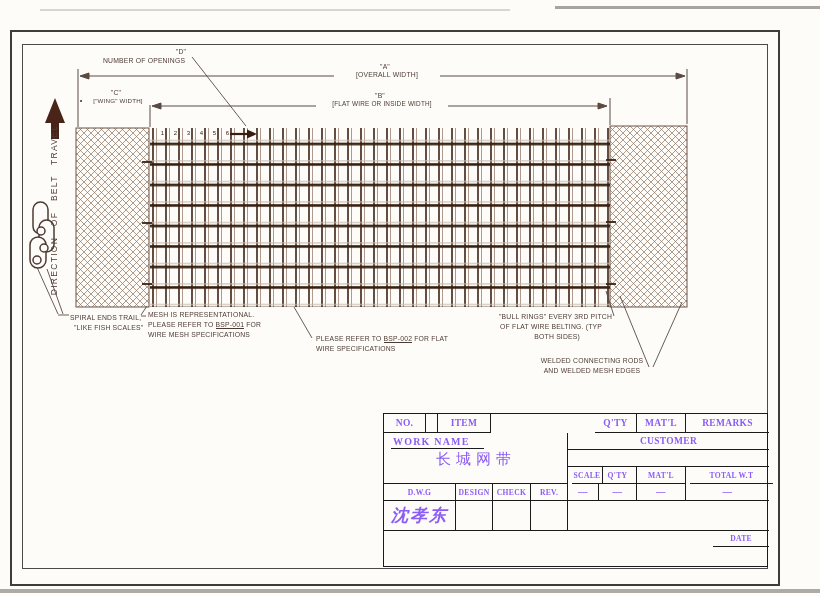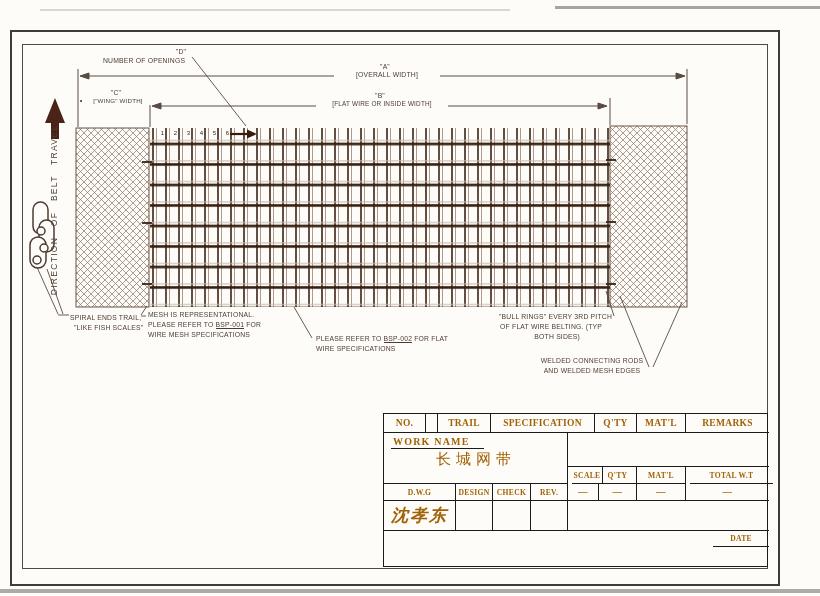--- a/index.html
+++ b/index.html
@@ -17,21 +17,21 @@
   .rt{text-align:right;}
   .u{border-bottom:1px solid #4d3a32;}
   #direction-label{position:absolute;left:49px;top:296px;width:172px;font-size:8.5px;
        color:#4d3a32;letter-spacing:1.3px;word-spacing:7px;transform:rotate(-90deg);
        transform-origin:0 0;text-align:center;}
   #opening-numbers{position:absolute;left:156px;top:130px;width:90px;font-size:6px;color:#3a2113;}
   #opening-numbers span{display:inline-block;width:13px;text-align:center;}
   
   #titleblock{position:absolute;left:383px;top:413px;width:385px;height:154px;
       border:1.5px solid #1b1b1b;box-sizing:border-box;font-family:"Liberation Serif",serif;
-      color:#a16207;}
+      color:#8b5cf6;}
   .cell{position:absolute;box-sizing:border-box;display:flex;align-items:center;
       justify-content:center;font-weight:bold;font-size:9.5px;letter-spacing:.3px;
       white-space:nowrap;overflow:visible;}
   .br{border-right:1px solid #1b1b1b;}
   .bb{border-bottom:1px solid #1b1b1b;}
   .sm{font-size:7.6px;}
   #work-name-label{position:absolute;left:7px;top:3px;font-size:10px;font-weight:bold;
       letter-spacing:1.2px;border-bottom:1px solid #1b1b1b;padding:0 14px 1px 2px;}
   #work-name-value{position:absolute;left:0;top:17px;width:184px;text-align:center;
       font-size:15px;letter-spacing:5px;font-weight:500;}
@@ -160,31 +160,31 @@
   <div class="lbl rt" style="left:452px;top:322px;width:150px;">OF FLAT WIRE BELTING. (TYP</div>
   <div class="lbl rt" style="left:452px;top:332px;width:128px;">BOTH SIDES)</div>
 
   <div class="lbl ctr" style="left:536px;top:356px;width:112px;">WELDED CONNECTING RODS</div>
   <div class="lbl ctr" style="left:536px;top:366px;width:112px;">AND WELDED MESH EDGES</div>
 
   <div id="titleblock">
 
     <div class="cell br bb" style="left:0;top:0;width:42px;height:19px;">NO.</div>
     <div class="cell br bb" style="left:42px;top:0;width:12px;height:19px;"></div>
-    <div class="cell br bb" style="left:54px;top:0;width:53px;height:19px;">TRAIL</div>
-    <div class="cell br bb" style="left:107px;top:0;width:104px;height:19px;">SPECIFICATION</div>
+    <div class="cell br bb" style="left:54px;top:0;width:53px;height:19px;">ITEM</div>
     <div class="cell br bb" style="left:211px;top:0;width:42px;height:19px;">Q'TY</div>
     <div class="cell br bb" style="left:253px;top:0;width:49px;height:19px;">MAT'L</div>
     <div class="cell bb" style="left:302px;top:0;width:83px;height:19px;">REMARKS</div>
 
     <div class="cell br bb" style="left:0;top:19px;width:184px;height:51px;">
       <span id="work-name-label">WORK NAME</span>
       <span id="work-name-value">长城网带</span>
     </div>
 
+    <div class="cell bb" style="left:184px;top:19px;width:201px;height:17px;">CUSTOMER</div>
     <div class="cell bb" style="left:184px;top:36px;width:201px;height:17px;"></div>
 
     <div class="cell br bb sm" style="left:188px;top:53px;width:31px;height:17px;">SCALE</div>
     <div class="cell br bb sm" style="left:215px;top:53px;width:38px;height:17px;">Q'TY</div>
     <div class="cell br bb sm" style="left:253px;top:53px;width:49px;height:17px;">MAT'L</div>
     <div class="cell bb sm" style="left:306px;top:53px;width:83px;height:17px;">TOTAL W.T</div>
 
     <div class="cell br bb" style="left:184px;top:70px;width:31px;height:17px;">—</div>
     <div class="cell br bb" style="left:215px;top:70px;width:38px;height:17px;">—</div>
     <div class="cell br bb" style="left:253px;top:70px;width:49px;height:17px;">—</div>

